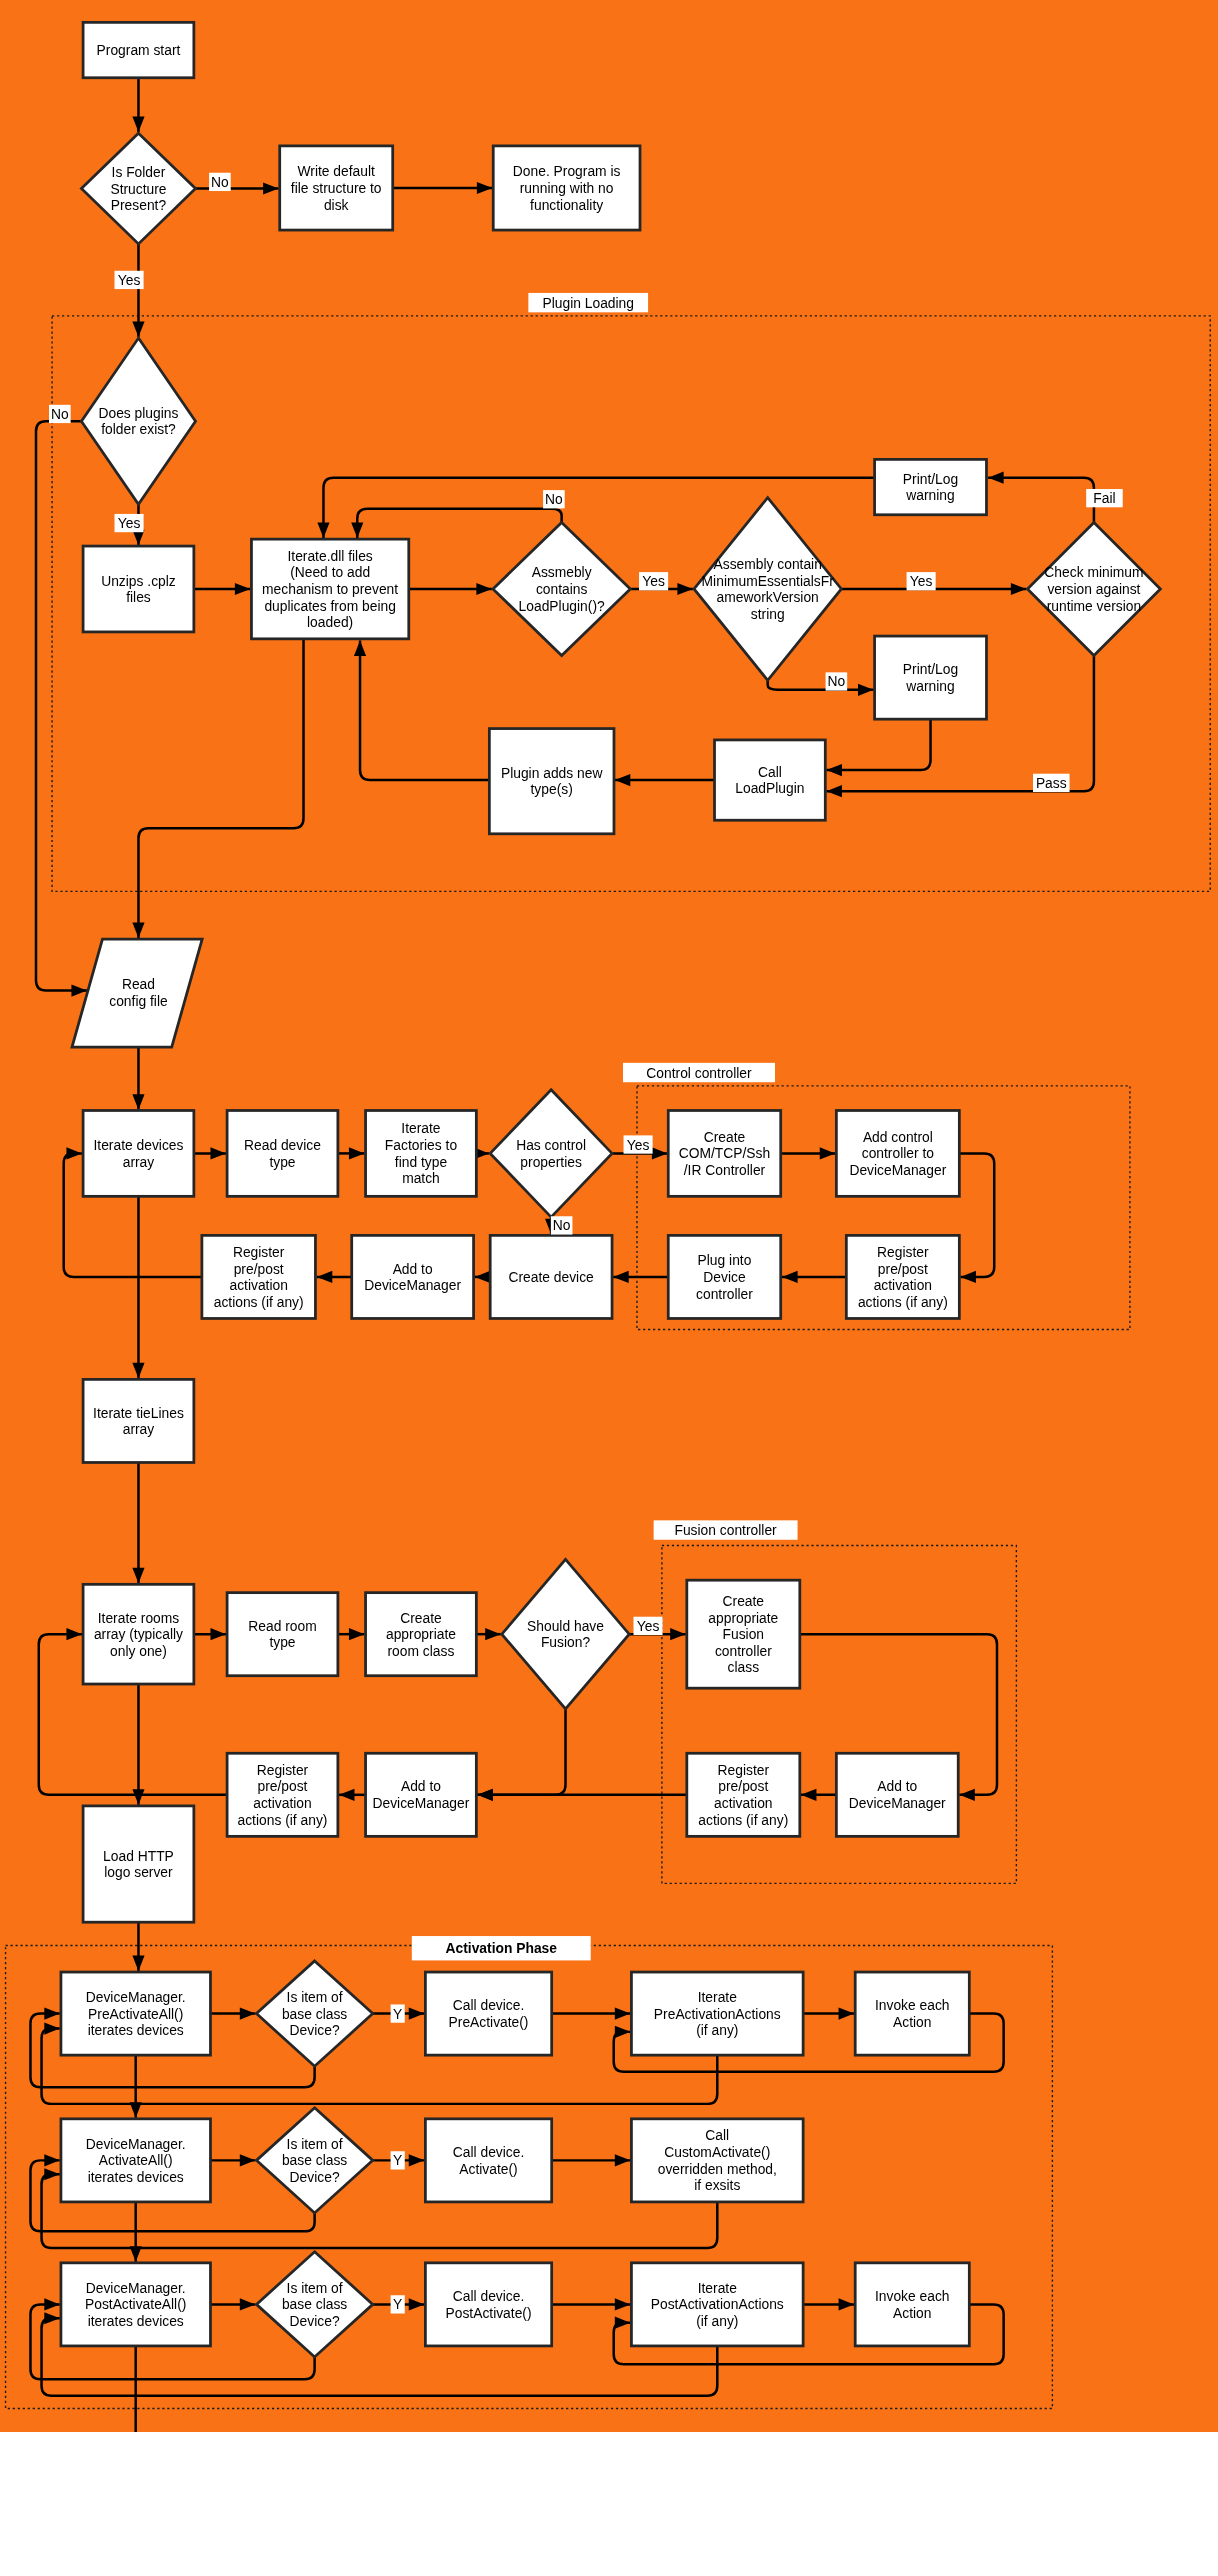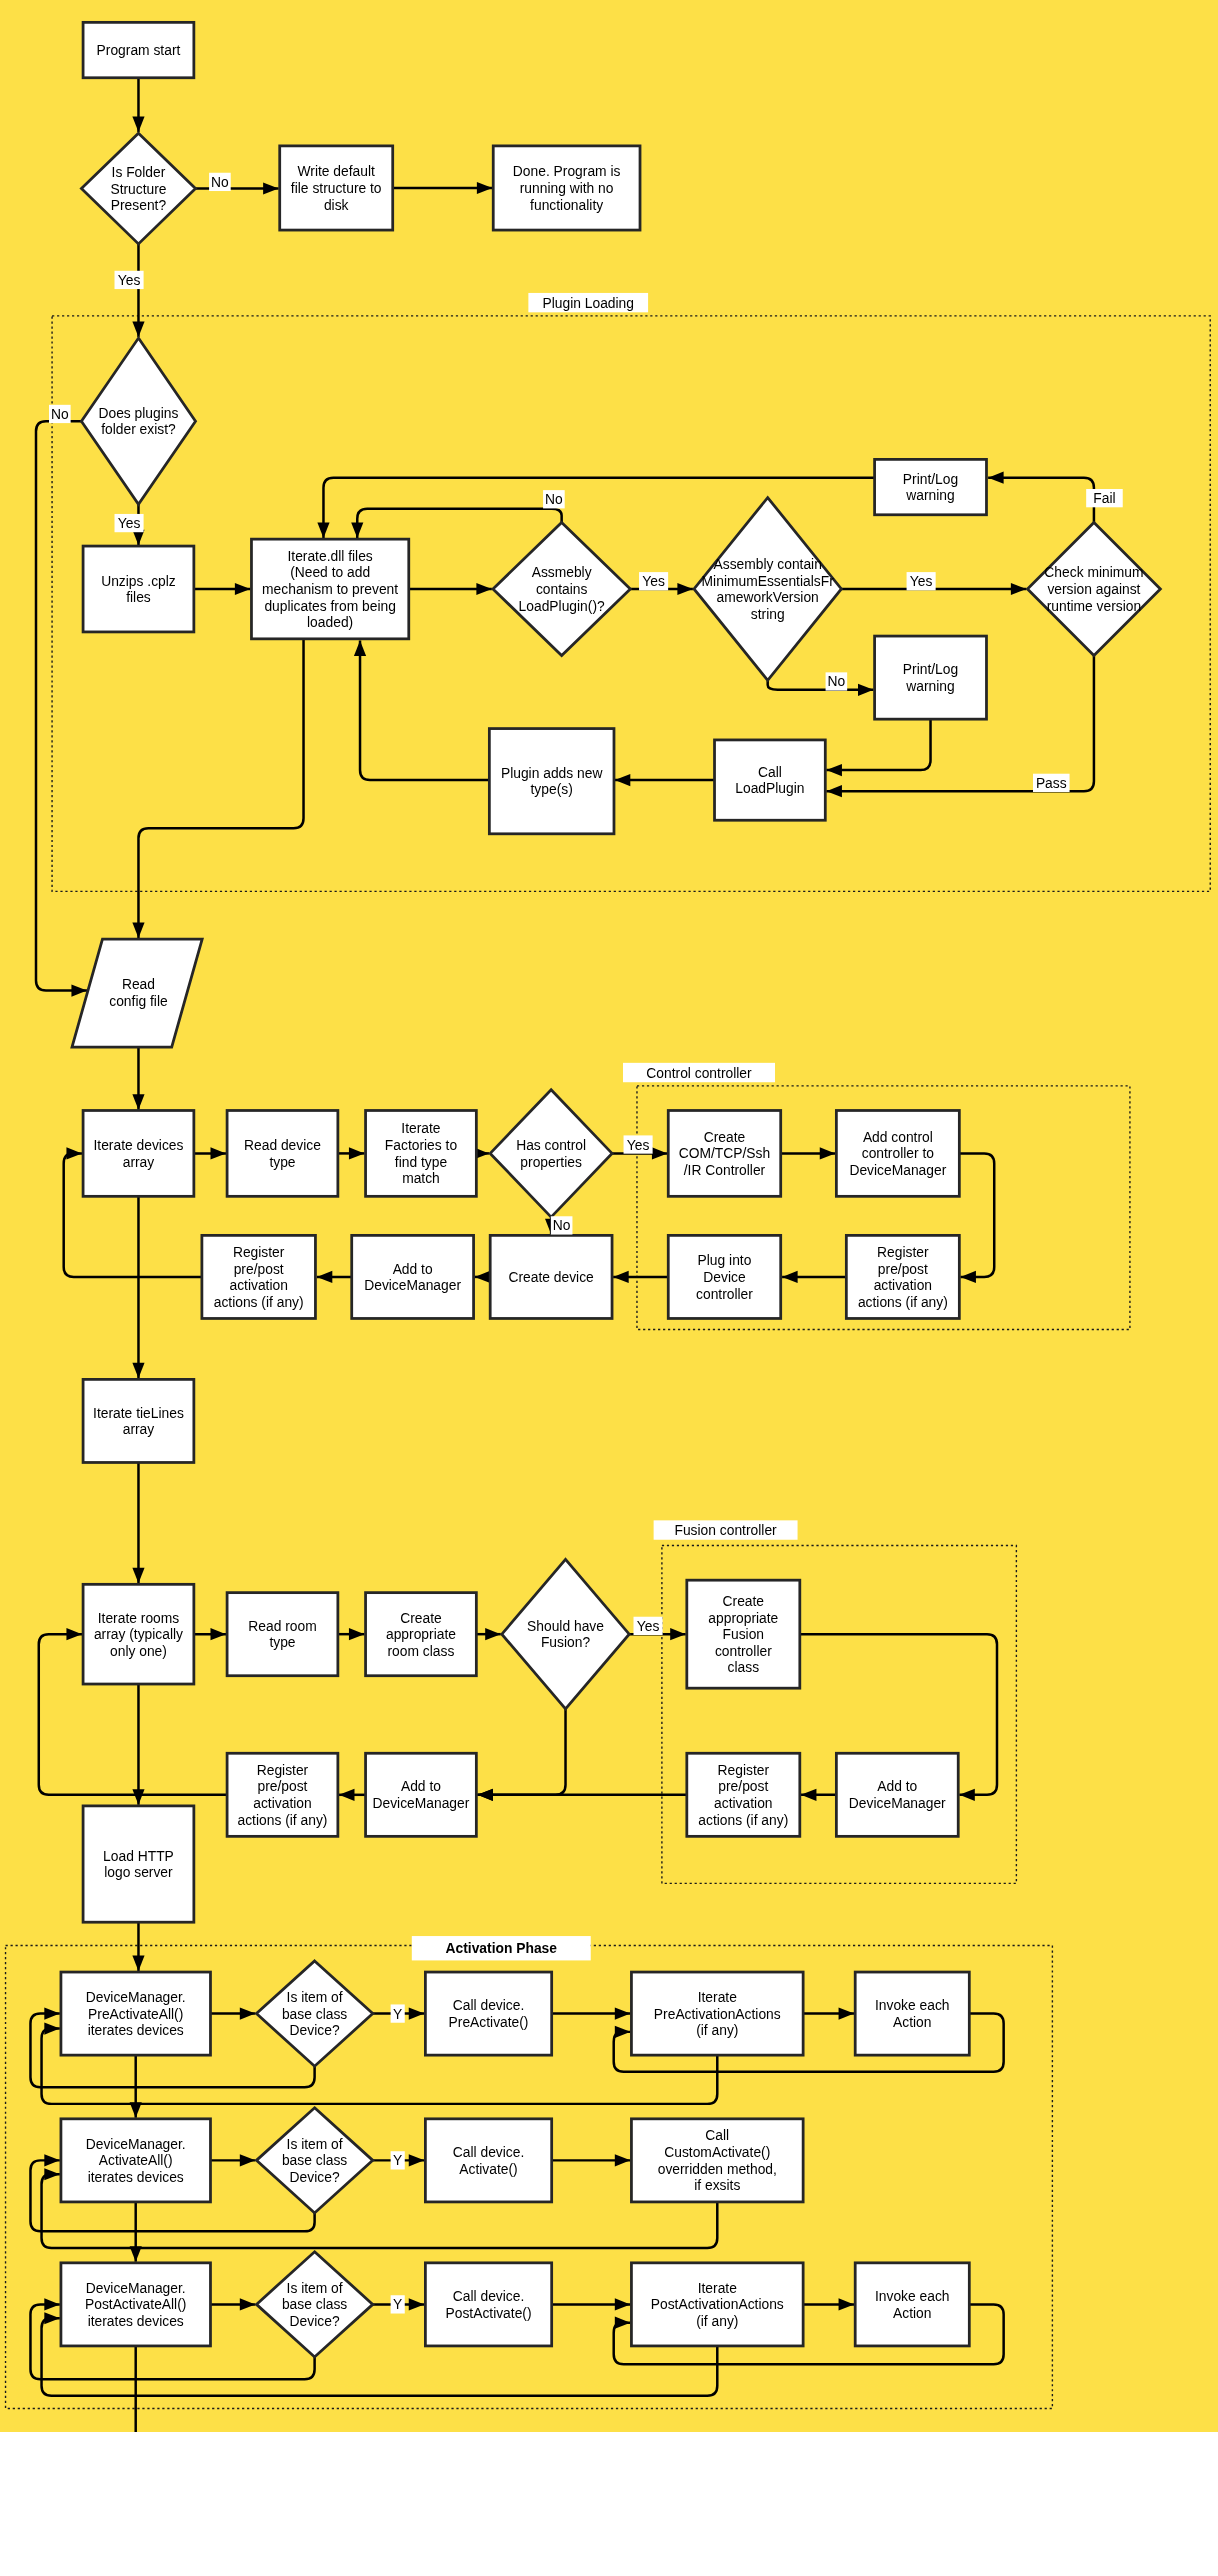--- a/index.html
+++ b/index.html
@@ -1,17 +1,17 @@
 <!DOCTYPE html>
 <html style="font-size:8.9px"><head>
 <meta charset="utf-8">
 <style>
   html,body{margin:0;padding:0;background:#ffffff;}
   body{font-family:"Liberation Sans", sans-serif;}
-  #canvas-wrap{width:1218px;height:2432px;background:#fde047;}
+  #canvas-wrap{width:1218px;height:2432px;background:#f97316;}
   svg{display:block;}
   .node-shape{fill:#ffffff;stroke:#262626;stroke-width:5;}
   .edge{fill:none;stroke:#000000;stroke-width:4.5;stroke-linejoin:round;}
   .group-box{fill:none;stroke:#1a1a1a;stroke-width:2.5;stroke-dasharray:4 5;}
   .node-text{fill:#000000;font-size:25px;font-family:"Liberation Sans",sans-serif;}
   .lbl-text{fill:#000000;font-size:25px;font-family:"Liberation Sans",sans-serif;}
   .lbl-bg{fill:#ffffff;}
 </style>
 </head>
 <body>

